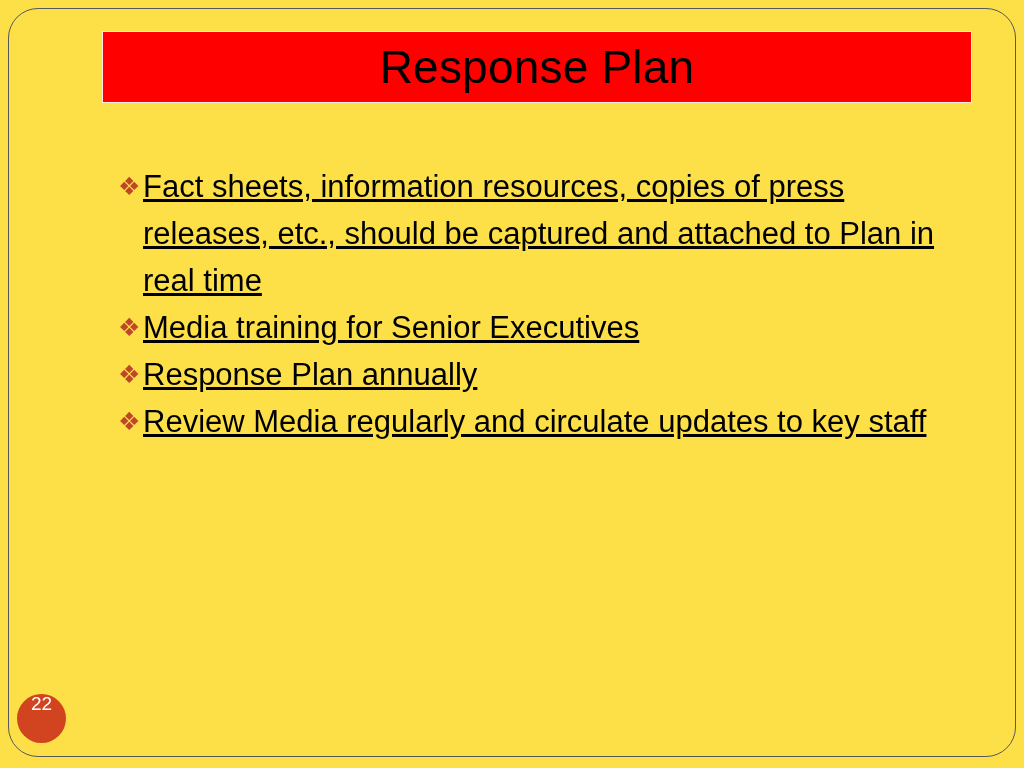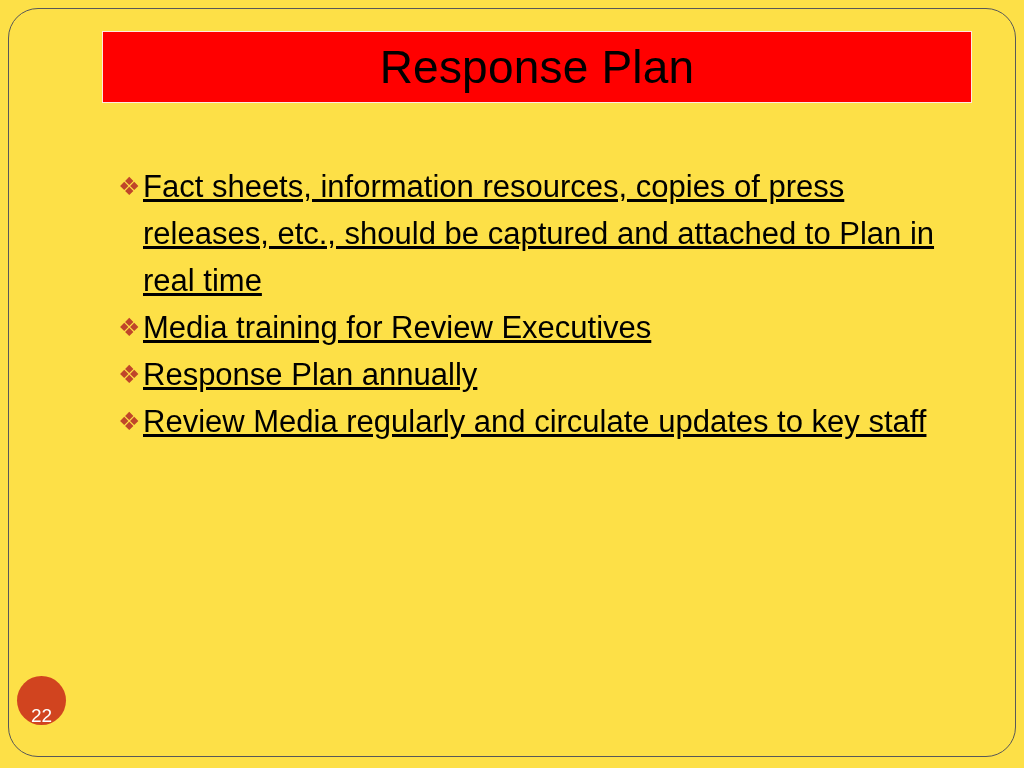--- a/index.html
+++ b/index.html
@@ -96,27 +96,27 @@
 
   .bullet-text {
     display: block;
     text-decoration: underline;
   }
 
   
   .page-badge {
     position: absolute;
     left: 17px;
-    top: 676px;
+    top: 694px;
     width: 49px;
     height: 49px;
     border-radius: 50%;
     background: #D1441F;
     display: flex;
-    align-items: flex-end;
+    align-items: flex-start;
     justify-content: center;
   }
   .page-badge-text {
     color: #ffffff;
     font-size: 19px;
     line-height: 1;
   }
 </style>
 </head>
 <body>
@@ -131,21 +131,21 @@
 
   <div class="body-list">
 
     <div class="bullet-item">
       <span class="bullet-marker">❖</span>
       <span class="bullet-text"> Fact sheets, information resources, copies of press releases, etc., should be captured and attached to Plan in real time</span>
     </div>
 
     <div class="bullet-item">
       <span class="bullet-marker">❖</span>
-      <span class="bullet-text">  Media training for Review Executives</span>
+      <span class="bullet-text">  Media training for Senior Executives</span>
     </div>
 
     <div class="bullet-item">
       <span class="bullet-marker">❖</span>
       <span class="bullet-text">  Response Plan annually</span>
     </div>
 
     <div class="bullet-item">
       <span class="bullet-marker">❖</span>
       <span class="bullet-text">  Review Media regularly and circulate updates to key staff</span>

